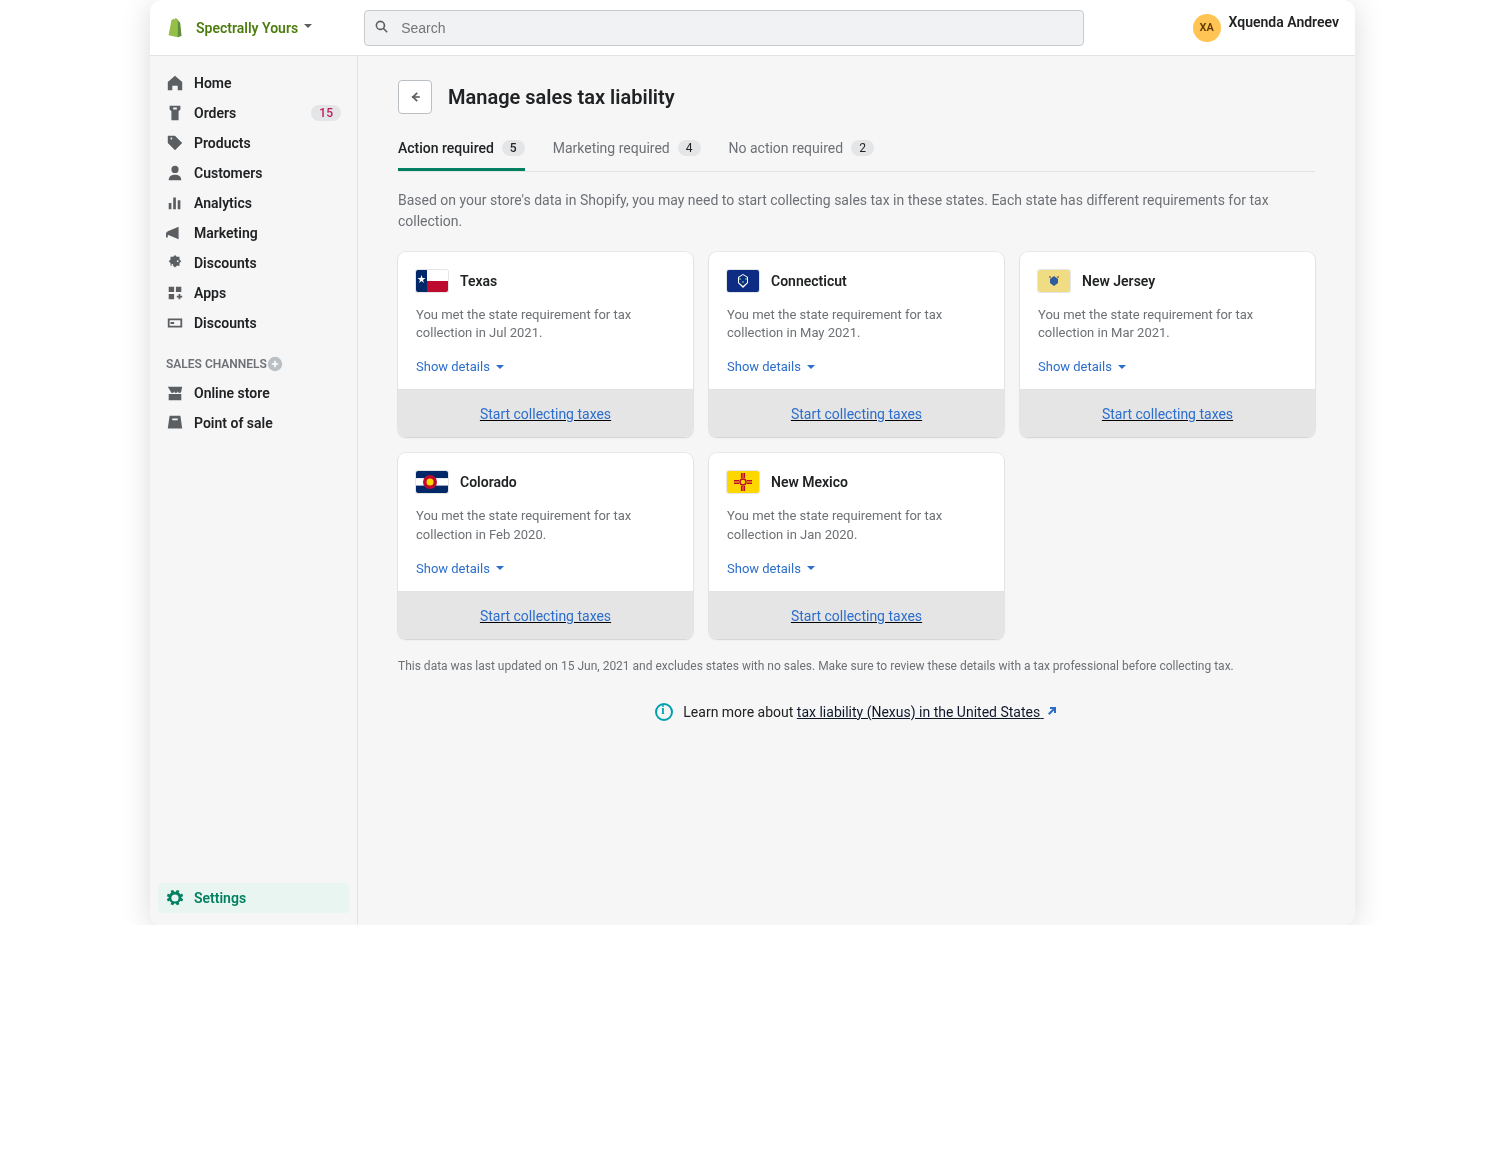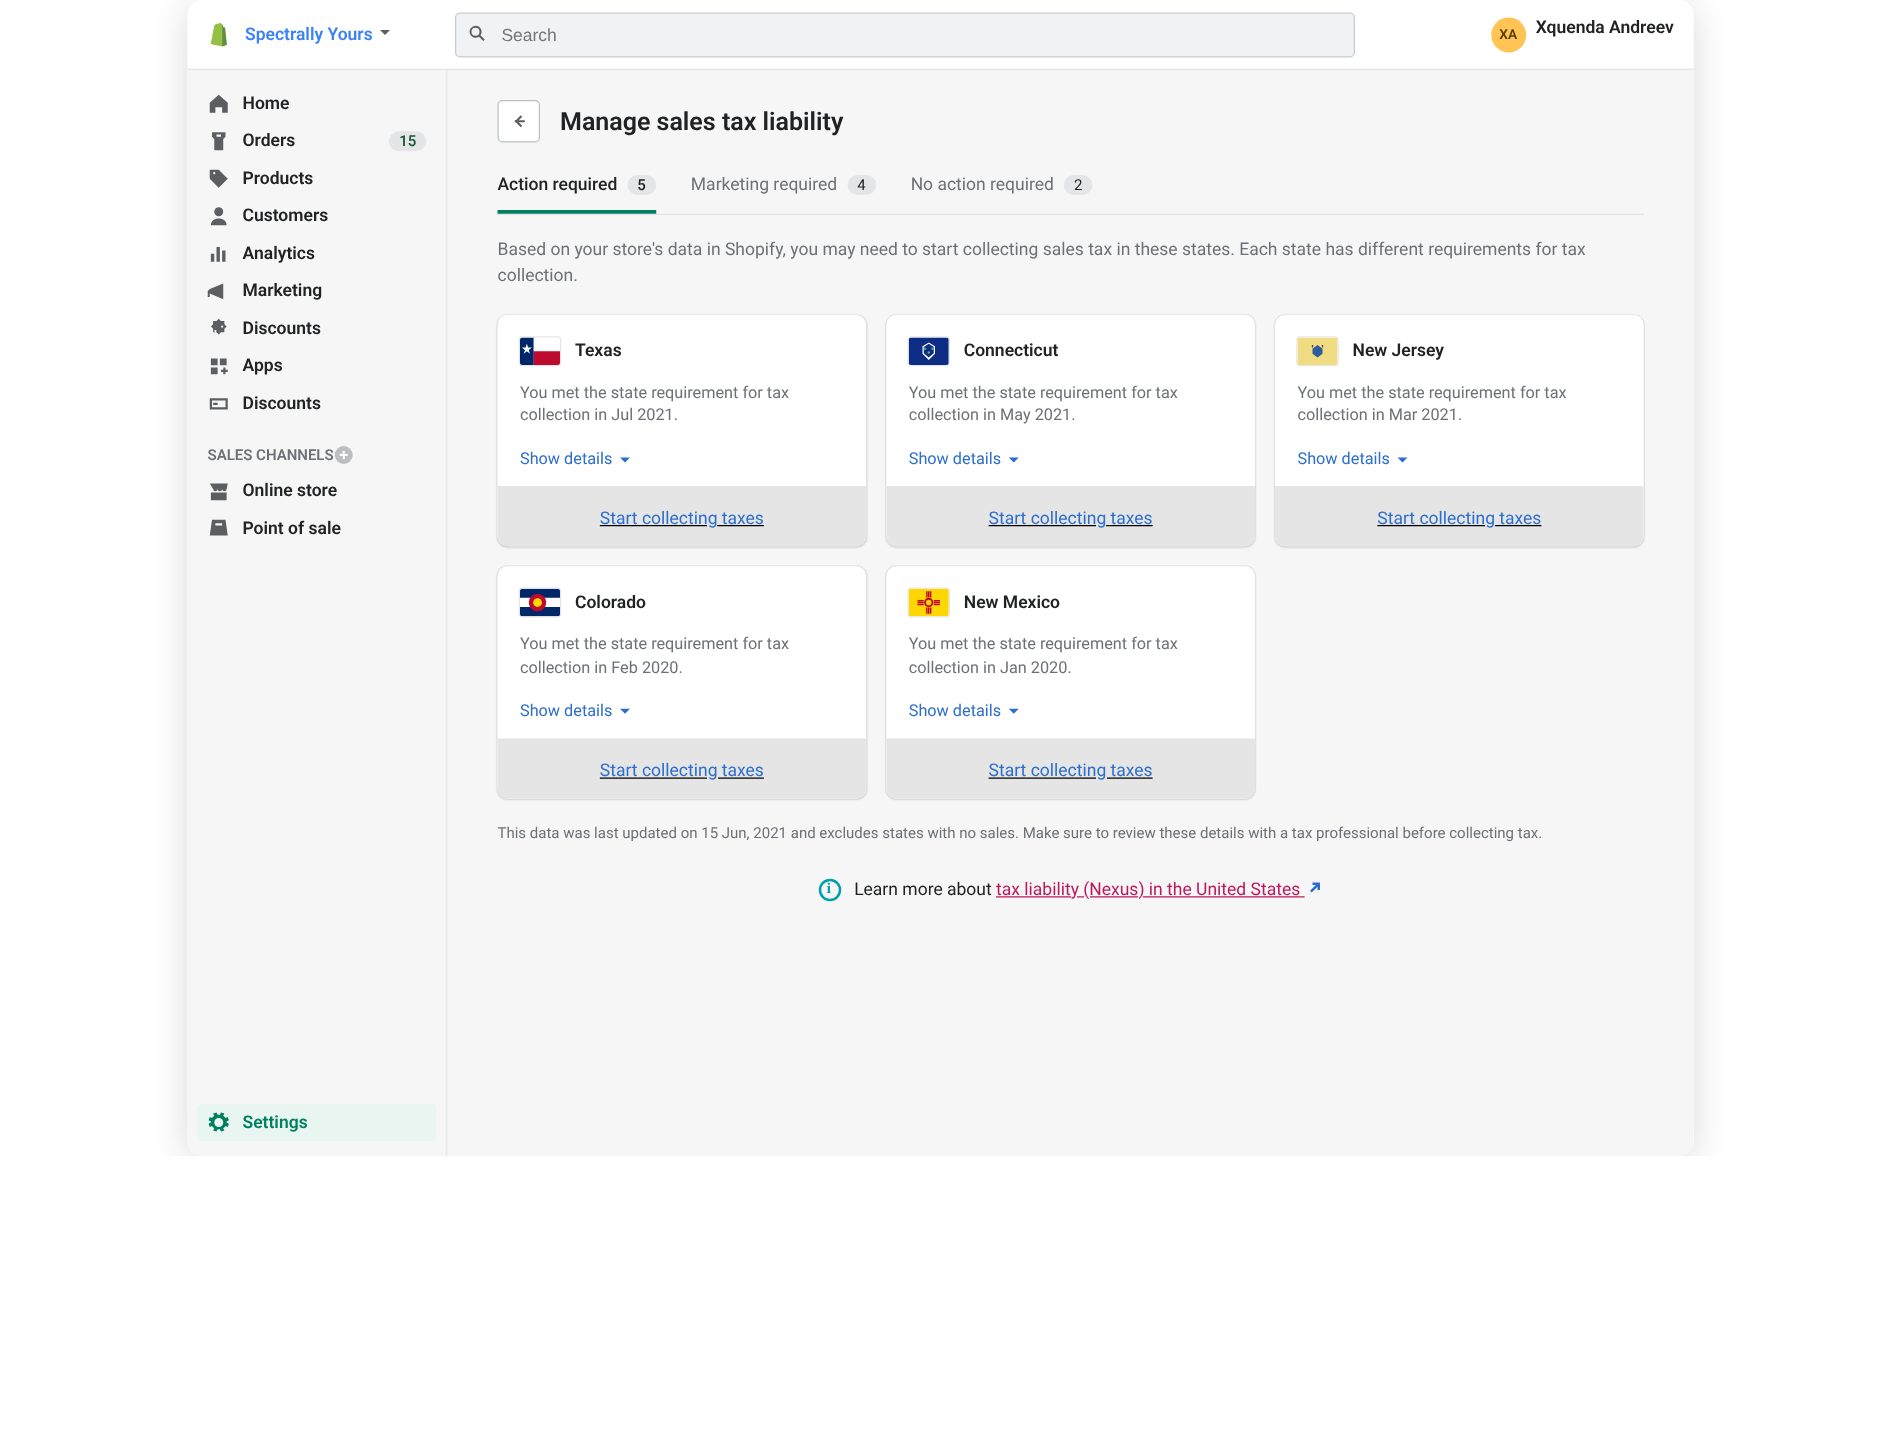--- a/index.html
+++ b/index.html
@@ -1,35 +1,35 @@
 <!DOCTYPE html>
 <html><head>
 <meta charset="utf-8">
 <style>
 * { box-sizing: border-box; margin: 0; padding: 0; }
 body { font-family: -apple-system, BlinkMacSystemFont, "Segoe UI", Roboto, sans-serif; background: #fff; }
 .app { width: 1205px; height: 925px; margin: 0 auto; background: #fff; border-radius: 12px; overflow: hidden; box-shadow: 0 4px 30px rgba(0,0,0,0.15); display: flex; flex-direction: column; position: relative; }
 .topbar { height: 56px; border-bottom: 1px solid #e1e3e5; display: flex; align-items: center; padding: 0 16px; gap: 12px; }
 .logo { width: 18px; height: 20px; }
-.store-select { display: flex; align-items: flex-start; gap: 6px; font-weight: 600; font-size: 14px; color: #3b82f6; cursor: pointer; }
+.store-select { display: flex; align-items: flex-start; gap: 6px; font-weight: 600; font-size: 14px; color: #4d7c0f; cursor: pointer; }
 .chevron-down { border: 4px solid transparent; border-top-color: #5c5f62; margin-top: 4px; }
 .search-wrap { flex: 1; max-width: 720px; margin-left: 40px; position: relative; }
 .search-input { width: 100%; height: 36px; border: 1px solid #c9cccf; border-radius: 4px; background: #f1f2f3; padding: 0 12px 0 36px; font-size: 14px; color: #6d7175; }
 .search-icon { position: absolute; left: 10px; top: 9px; width: 16px; height: 16px; }
 .user-area { margin-left: auto; display: flex; align-items: flex-start; gap: 8px; }
 .avatar { width: 28px; height: 28px; border-radius: 50%; background: #ffc453; display: flex; align-items: center; justify-content: center; font-size: 11px; font-weight: 600; color: #5c3b00; }
 .user-name { font-size: 14px; font-weight: 600; color: #202223; }
 .body { flex: 1; display: flex; overflow: hidden; }
 .sidebar { width: 208px; background: #f6f6f7; border-right: 1px solid #e1e3e5; display: flex; flex-direction: column; padding: 12px 0; }
 .nav-item { display: flex; align-items: center; gap: 10px; padding: 6px 16px; font-size: 14px; font-weight: 600; color: #202223; cursor: pointer; position: relative; }
 .nav-item.active { color: #008060; background: #e8f5f1; margin: 0 8px; padding: 6px 8px; border-radius: 4px; }
 .nav-icon { width: 18px; height: 18px; display: inline-flex; align-items: center; justify-content: center; flex-shrink: 0; }
 .nav-icon svg { width: 18px; height: 18px; fill: #5c5f62; }
 .nav-item.active .nav-icon svg { fill: #008060; }
-.nav-badge { margin-left: auto; background: #e4e5e7; border-radius: 10px; padding: 1px 8px; font-size: 12px; font-weight: 500; color: #14532d; }
+.nav-badge { margin-left: auto; background: #e4e5e7; border-radius: 10px; padding: 1px 8px; font-size: 12px; font-weight: 500; color: #be185d; }
 .nav-section { font-size: 12px; font-weight: 600; color: #6d7175; padding: 18px 16px 6px; display: flex; align-items: center; }
 .add-circle { width: 16px; height: 16px; }
 .sidebar-spacer { flex: 1; }
 .main { flex: 1; overflow: auto; background: #f6f6f7; padding: 24px 40px 60px; }
 .page-head { display: flex; align-items: center; gap: 16px; margin-bottom: 26px; }
 .back-btn { width: 34px; height: 34px; border: 1px solid #babfc3; border-radius: 4px; background: #fff; display: flex; align-items: center; justify-content: center; cursor: pointer; }
 .page-title { font-size: 20px; font-weight: 600; color: #202223; }
 .tabs { display: flex; gap: 28px; border-bottom: 1px solid #e1e3e5; margin-bottom: 18px; }
 .tab { display: flex; align-items: center; gap: 8px; padding: 0 0 12px; font-size: 14px; font-weight: 400; color: #6d7175; cursor: pointer; border-bottom: 3px solid transparent; }
 .tab.active { color: #202223; font-weight: 500; border-bottom-color: #008060; }
@@ -40,21 +40,21 @@
 .card-body { padding: 18px 18px 14px; }
 .card-head { display: flex; align-items: center; gap: 12px; margin-bottom: 14px; }
 .flag { width: 32px; height: 22px; border-radius: 2px; box-shadow: 0 0 0 1px rgba(0,0,0,0.1); display: block; }
 .state-name { font-size: 14px; font-weight: 600; color: #202223; }
 .card-text { font-size: 13px; color: #6d7175; line-height: 1.4; margin-bottom: 14px; }
 .show-details { display: inline-flex; align-items: center; gap: 4px; font-size: 13px; color: #2c6ecb; cursor: pointer; }
 .card-footer { border-top: 1px solid #e1e3e5; padding: 14px; text-align: center; background: #e5e5e5; text-decoration: underline; }
 .card-footer a { color: #2c6ecb; font-size: 14px; text-decoration: none; }
 .footnote { font-size: 12px; color: #6d7175; margin-bottom: 30px; }
 .learn-more { display: flex; align-items: center; justify-content: center; gap: 10px; font-size: 14px; color: #202223; }
-.learn-more a { color: #be185d; text-decoration: underline; text-align: right; }
+.learn-more a { color: #0f172a; text-decoration: underline; text-align: right; }
 .info-circle { width: 18px; height: 18px; border: 2px solid #00a0ac; border-radius: 50%; position: relative; }
 .info-circle::before { content: "i"; font-family: Georgia, serif; position: absolute; top: -2px; left: 4px; font-size: 12px; font-weight: bold; color: #00a0ac; }
 .ext-icon { display: inline-block; width: 12px; height: 12px; margin-left: 2px; }
 </style>
 </head>
 <body>
 
 <div class="app">
   <div class="topbar">
     <svg class="logo" viewBox="0 0 24 28">

